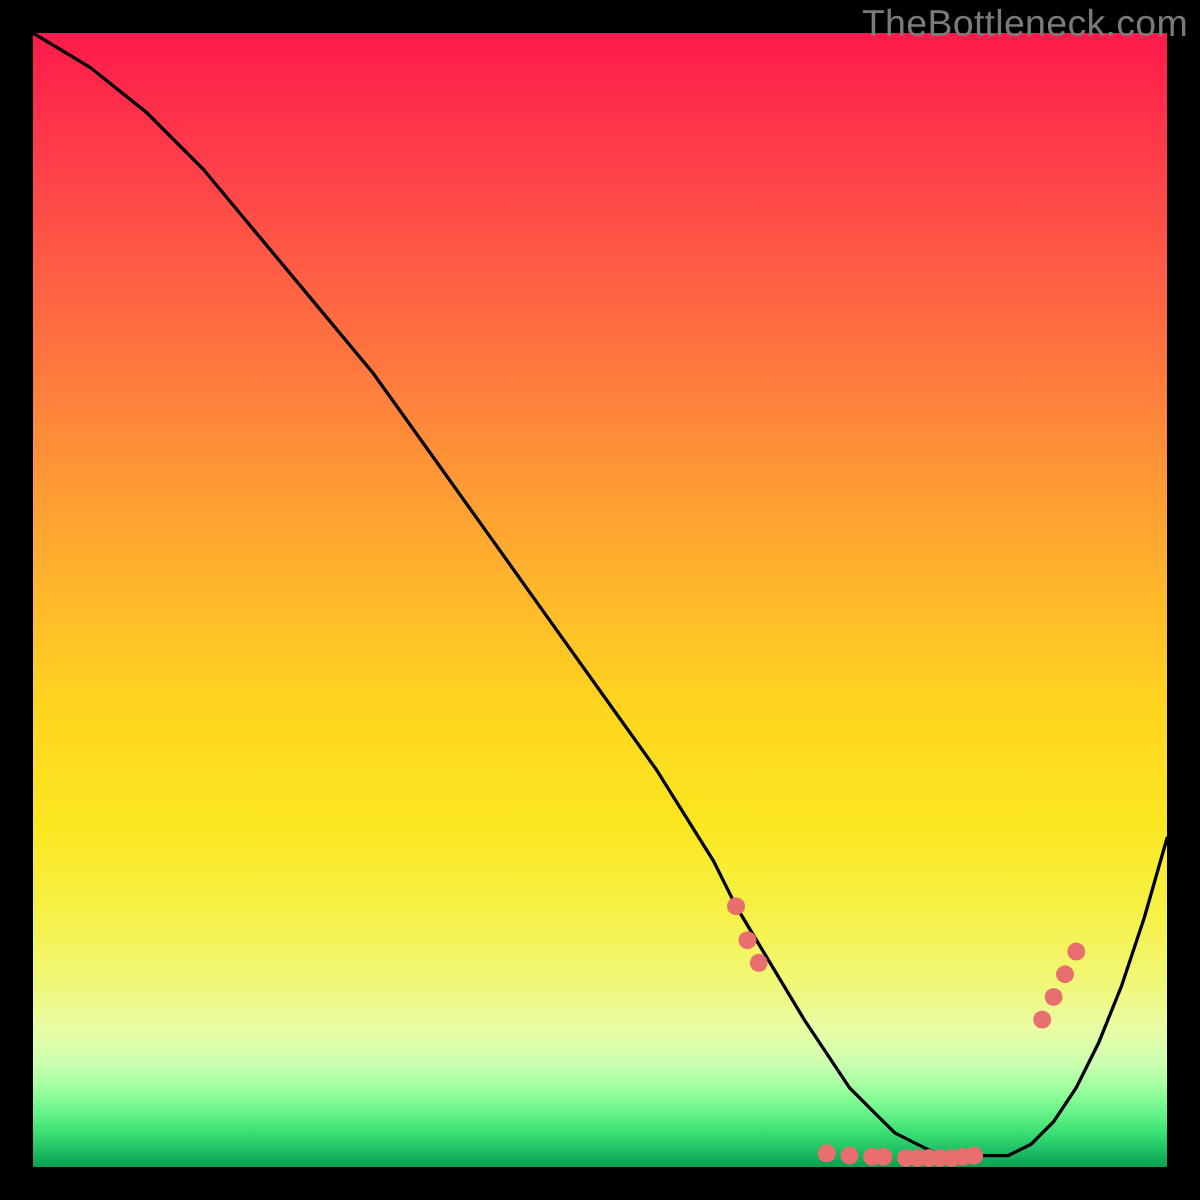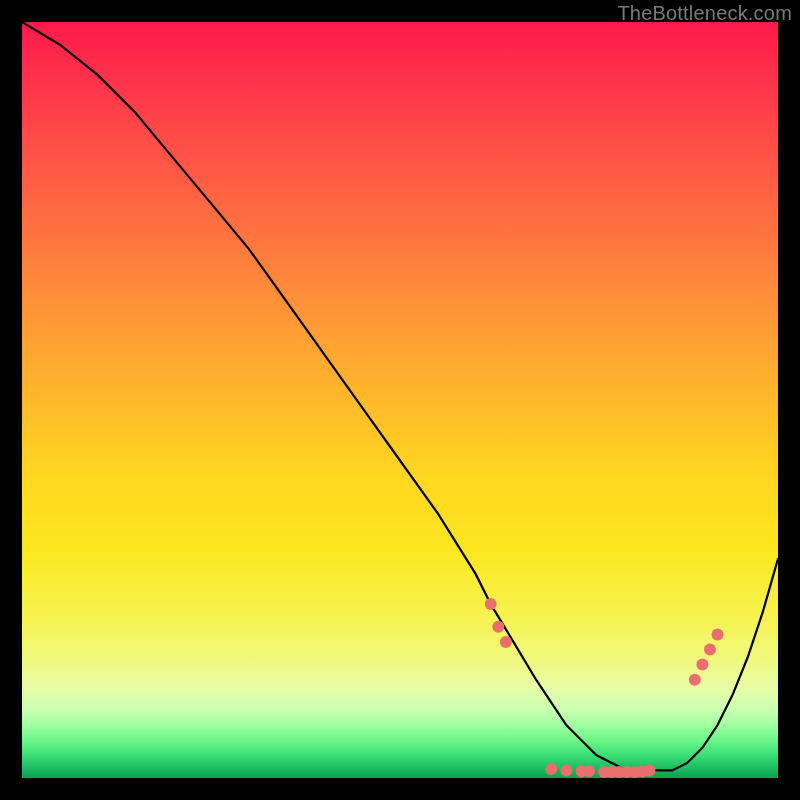--- a/index.html
+++ b/index.html
@@ -42,21 +42,21 @@
       #3adf73 97%,
       #1fc066 98.5%,
       #0aa050 100%
     );
   }
   .watermark {
     position: absolute;
     top: 2px;
     right: 8px;
     color: #7a7a7a;
-    font-size: 20px;
+    font-size: 25px;
     letter-spacing: 0.2px;
     user-select: none;
   }
   svg.curve {
     position: absolute;
     left: 0;
     top: 0;
     width: 756px;
     height: 756px;
   }

